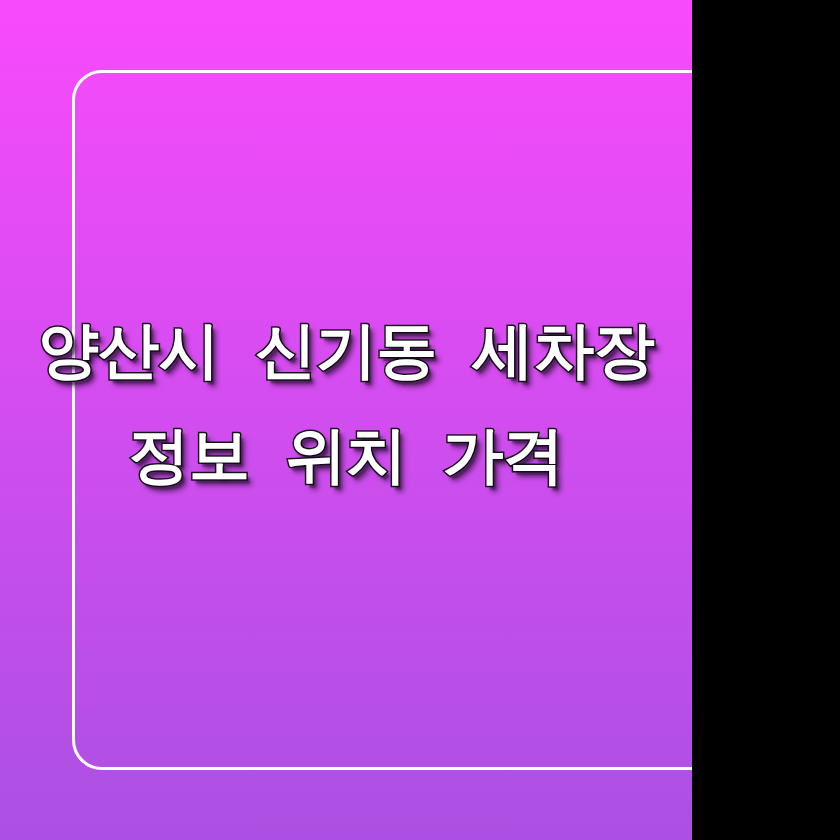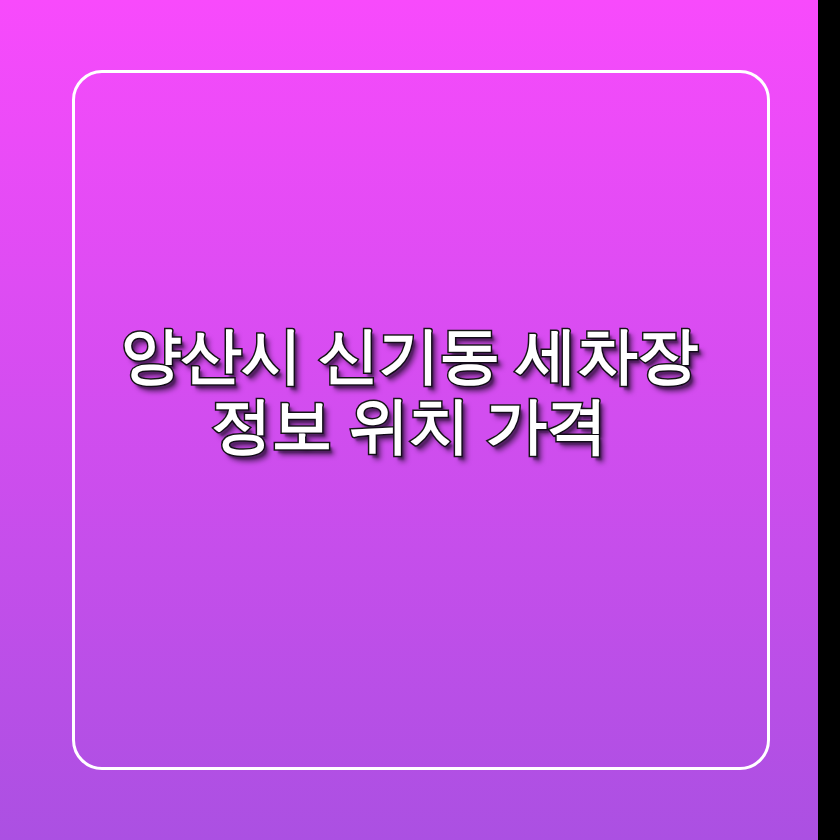--- a/index.html
+++ b/index.html
@@ -3,24 +3,24 @@
 <meta charset="utf-8">
 <style>
   html, body {
     margin: 0;
     padding: 0;
     background: #000;
   }
 
   #poster {
     position: relative;
-    width: 818px;
+    width: 692px;
     height: 840px;
     overflow: hidden;
-    font-family: Liberation Sans, sans-serif;
+    font-family: Liberation Mono, monospace;
     background: linear-gradient(180deg,
         #f84afc 0%,
         #f24cfa 18%,
         #e350f6 38%,
         #d553f2 52%,
         #c554ed 66%,
         #b855e9 80%,
         #ab50e2 100%);
   }
 
@@ -68,16 +68,16 @@
 </style>
 </head>
 <body>
 
 <div id="poster" style="background: linear-gradient(rgb(248, 74, 252) 0%, rgb(171, 80, 226) 100%);">
 
   <div id="frame" style="border-color: rgb(255, 255, 255); border-width: 3px; border-radius: 30px;"></div>
 
   <div id="headline">
     <span class="hl-line" style="color: rgb(255, 255, 255); -webkit-text-stroke: 3px rgb(21, 21, 21);">양산시 신기동 세차장</span>
-    <span class="hl-line" style="color: rgb(255, 255, 255); -webkit-text-stroke: 3px rgb(21, 21, 21);">정보 위치 가격</span>
+    <span class="hl-line" style="color: rgb(255, 255, 255); margin-top: 35px; -webkit-text-stroke: 3px rgb(21, 21, 21);">정보 위치 가격</span>
   </div>
 
 </div>
 
 </body></html>

